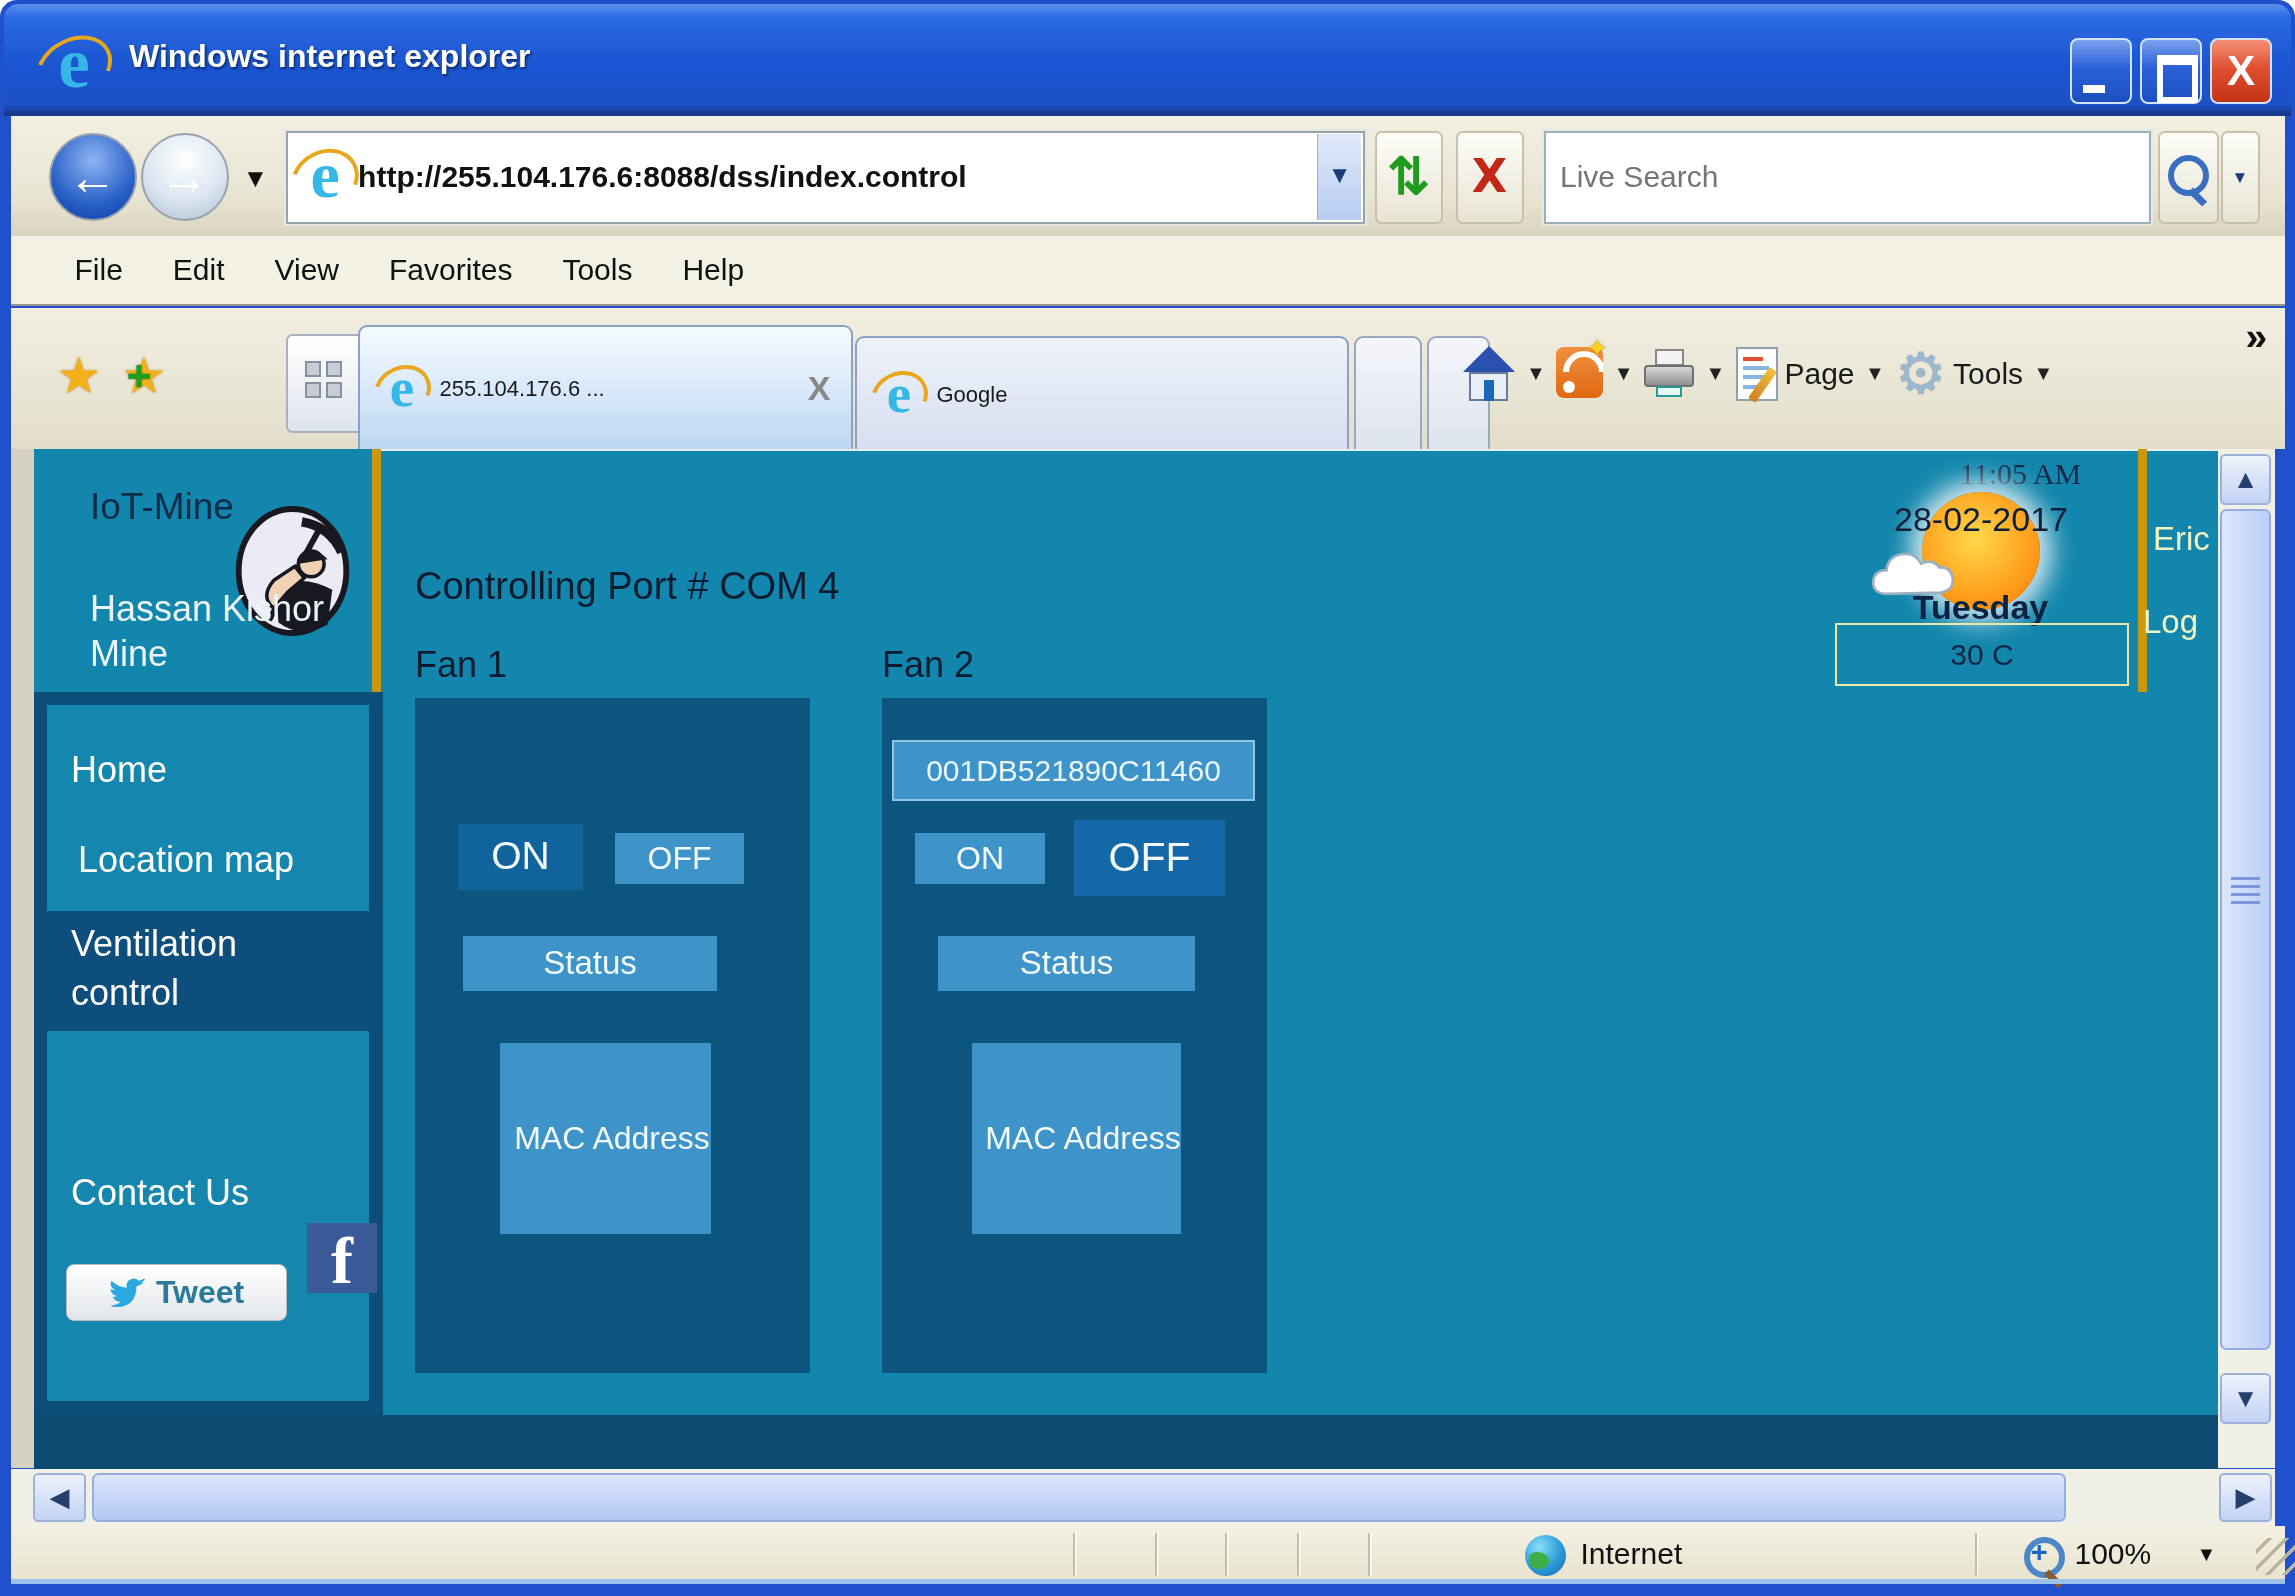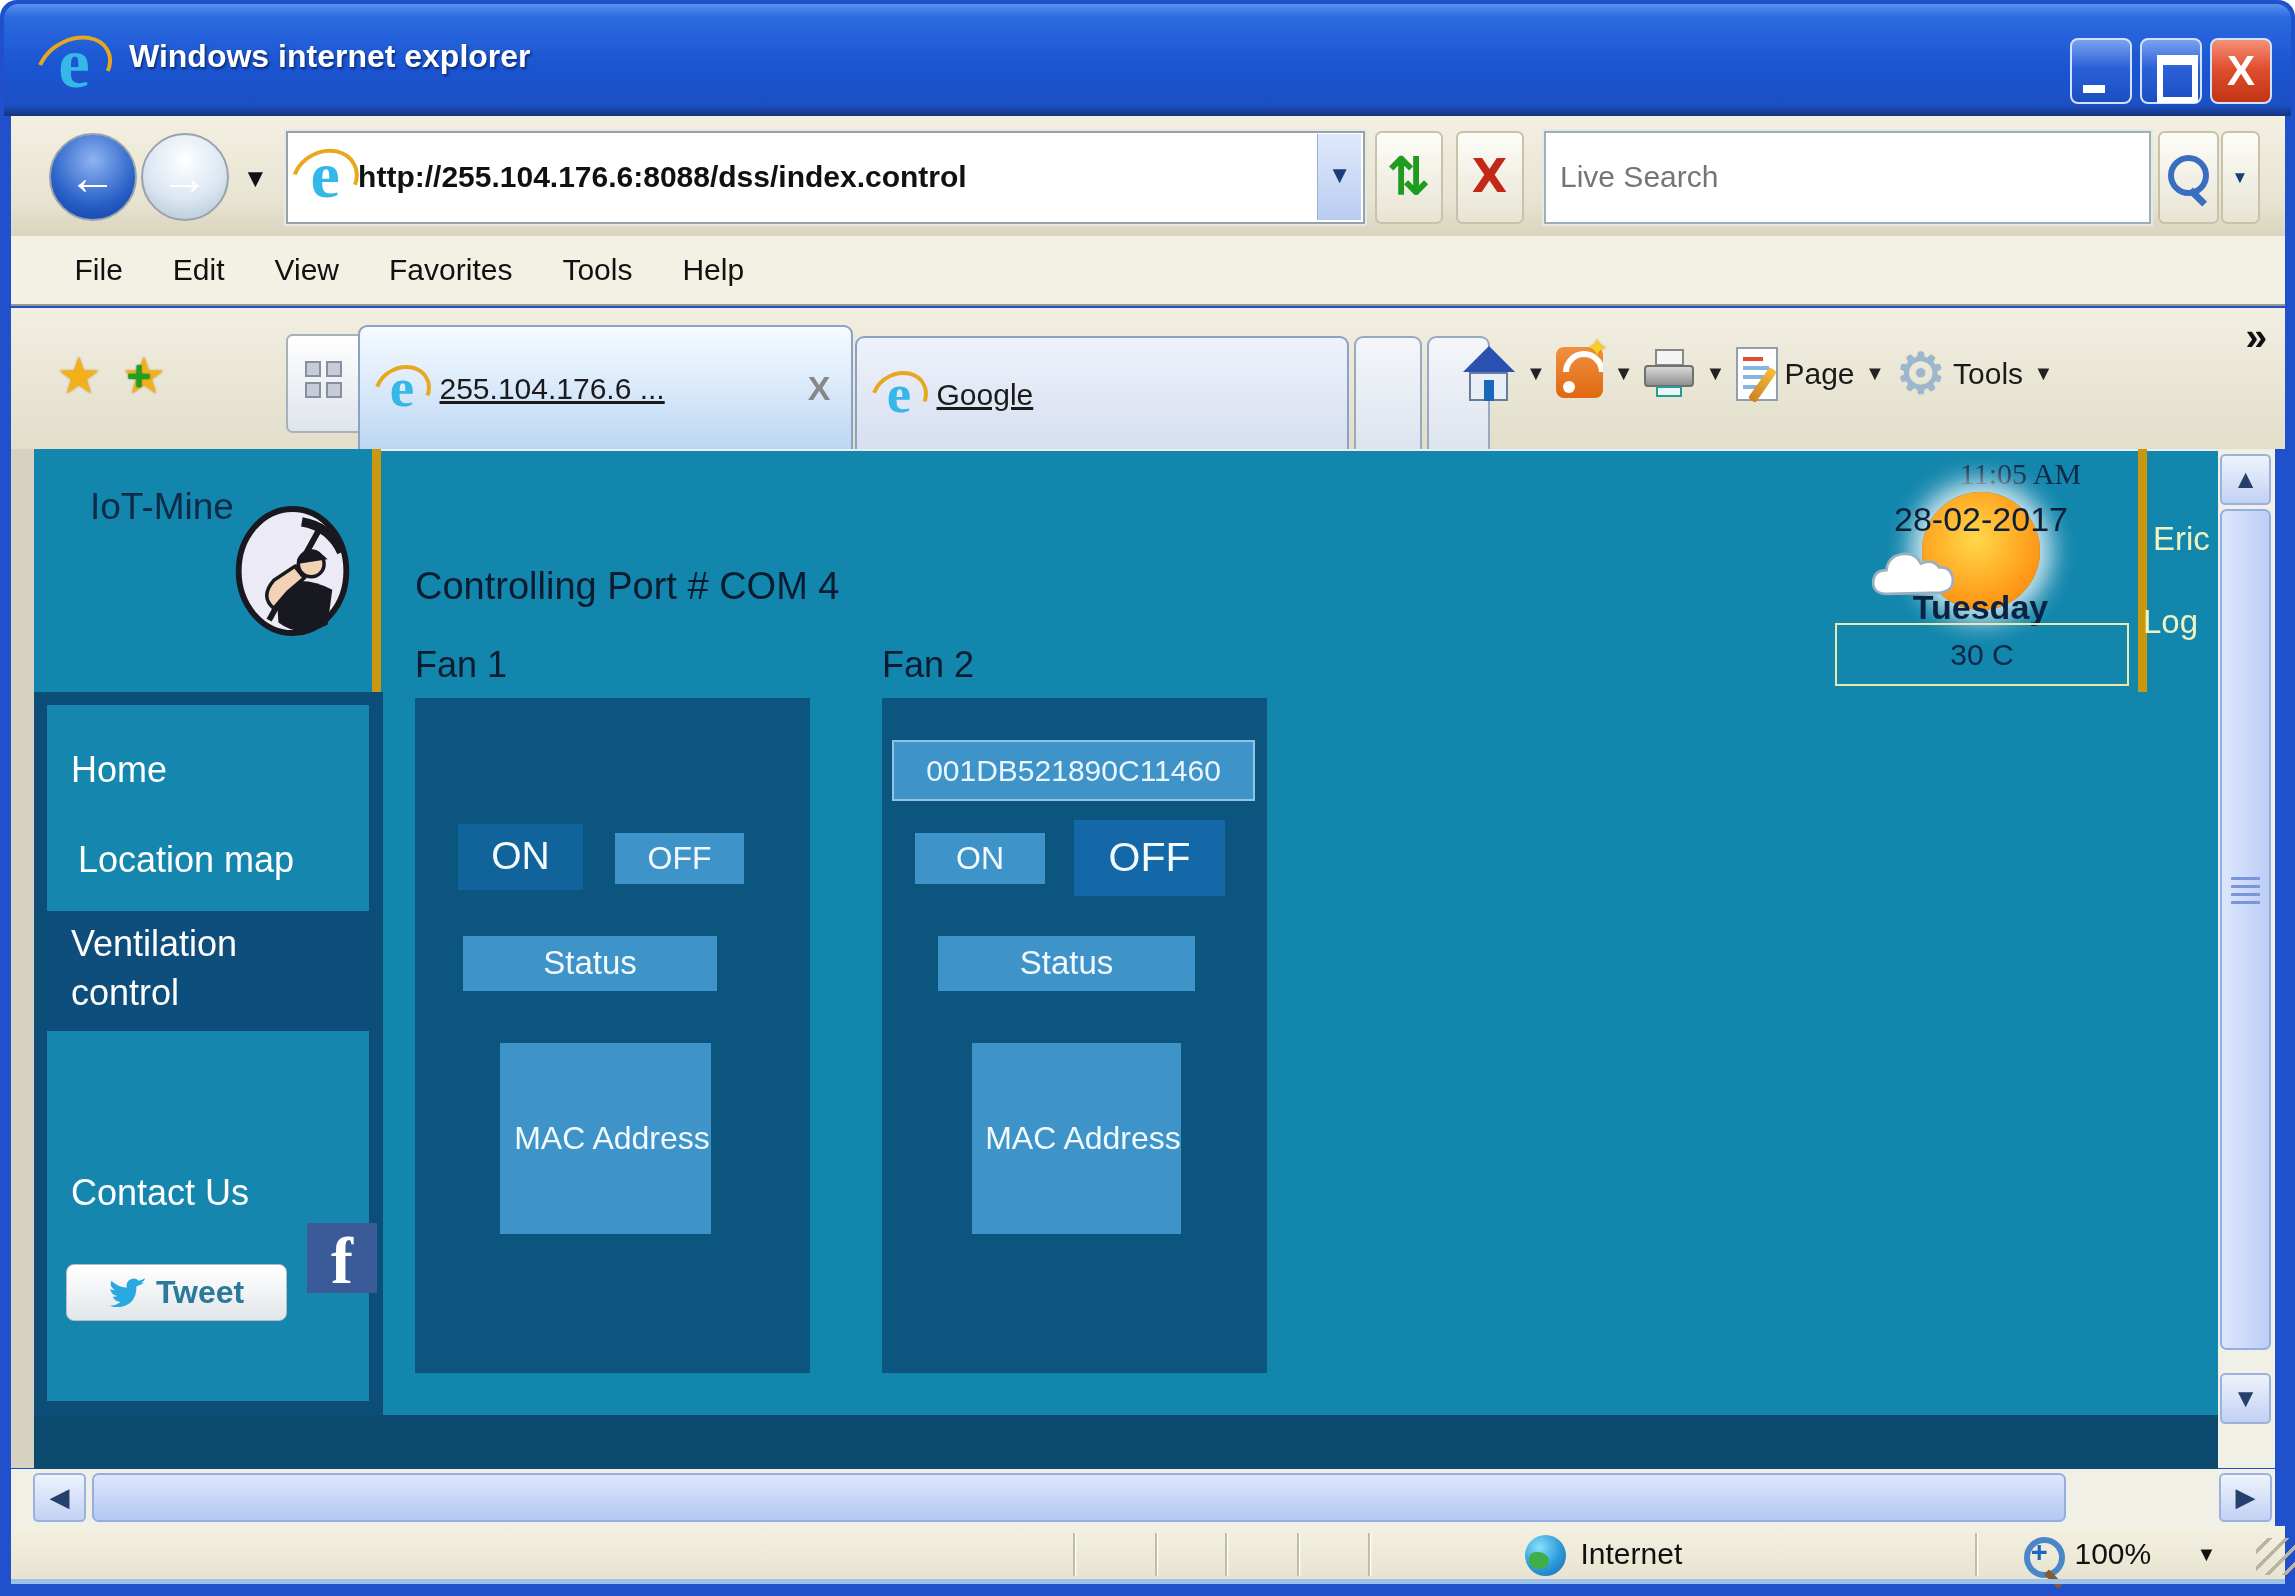--- a/index.html
+++ b/index.html
@@ -66,21 +66,21 @@
     border-radius:6.6px 0 0 6.6px;box-sizing:border-box;}
   .qtabs .grid{position:absolute;left:17px;top:25px;width:38px;height:38px;}
   .qtabs .grid i{position:absolute;width:16px;height:16px;background:#c8ccd8;border:2px solid #8890a0;box-sizing:border-box;}
   .qtabs-drop{left:355px;top:26px;width:43px;height:99px;background:linear-gradient(#fff,#dfe4ec);
     border:2px solid #a8b0bc;border-left:0;box-sizing:border-box;text-align:center;line-height:96px;font-size:22.4px;color:#111;}
   .tab{box-sizing:border-box;border:2px solid #8aa2c4;border-bottom:0;border-radius:9.2px 9.2px 0 0;display:flex;align-items:center;}
   .tab-active{left:347px;top:17px;width:495px;height:125px;background:linear-gradient(#f6fbff,#dcebfb 45%,#bcd6f2);}
   .tab-google{left:844px;top:28px;width:494px;height:115px;background:linear-gradient(#eef2fa,#d6def0);}
   .tab .ie-mini{position:relative;width:51px;height:59px;font-size:55px;margin:0 12px 0 17px;flex:0 0 auto;}
   .tab .ie-mini .e{line-height:57px;}
-  .tab .label{font-size:30px;color:#1a1a1a;text-decoration:underline;}
+  .tab .label{font-size:22px;color:#1a1a1a;}
   .tab .closex{margin-left:auto;margin-right:20px;font-size:34px;font-weight:bold;color:#888;}
   .stub{box-sizing:border-box;border:2px solid #9aa8c0;border-bottom:0;border-radius:9.2px 9.2px 0 0;background:linear-gradient(#f4f6fa,#dde3ee);}
   .ticonbar{position:absolute;top:38px;display:flex;align-items:center;}
   .drop{font-size:20px;color:#222;margin:0 10.5px;}
   .home-ic{position:relative;width:53px;height:55px;}
   .home-ic .roof{position:absolute;left:0;top:0;width:0;height:0;border-left:26px solid transparent;border-right:26px solid transparent;border-bottom:26px solid #2a50b0;}
   .home-ic .body{position:absolute;left:6.6px;top:26px;width:39px;height:29px;background:#e8eef6;border:2px solid #6a7a9a;box-sizing:border-box;}
   .home-ic .door{position:absolute;left:21px;top:34px;width:10.5px;height:21px;background:#1a68b8;}
   .rss-ic{position:relative;width:47px;height:51px;background:linear-gradient(#f09040,#e06810);border-radius:8px;overflow:hidden;}
   .rss-ic::before{content:"";position:absolute;left:6.6px;bottom:5.3px;width:12px;height:12px;background:#fff;border-radius:50%;}
@@ -297,20 +297,21 @@
   <div class="abs brand">IoT-Mine</div>
   <svg class="abs miner" viewBox="0 0 100 112">
     <ellipse cx="50" cy="56" rx="46" ry="53" fill="#eceaf4" stroke="#181820" stroke-width="5"></ellipse>
     <path d="M30 98 L72 22" stroke="#181820" stroke-width="5" fill="none"></path>
     <path d="M58 14 Q82 18 92 40" stroke="#181820" stroke-width="8" fill="none"></path>
     <circle cx="66" cy="50" r="11" fill="#f2d2b4" stroke="#181820" stroke-width="3"></circle>
     <path d="M54 46 Q66 32 80 46 L54 50 Z" fill="#181820"></path>
     <path d="M36 70 Q58 58 84 72 L80 102 Q56 114 38 100 Z" fill="#181820"></path>
     <path d="M34 88 Q22 78 34 64 L52 52 L60 62 L46 74 Z" fill="#f2d2b4" stroke="#181820" stroke-width="3"></path>
   </svg>
+  <div class="abs mine-name">Hassan Kishor Mine</div>
 
   <div class="abs nav-panel"></div>
   <div class="abs nav-inner"></div>
   <div class="abs nav-item nav-home">Home</div>
   <div class="abs nav-item nav-loc">Location map</div>
   <div class="abs nav-sel">
     <span class="nav-sel-label">Ventilation control</span>
   </div>
   <div class="abs nav-item nav-contact">Contact Us</div>
   <div class="abs tweet-btn">

